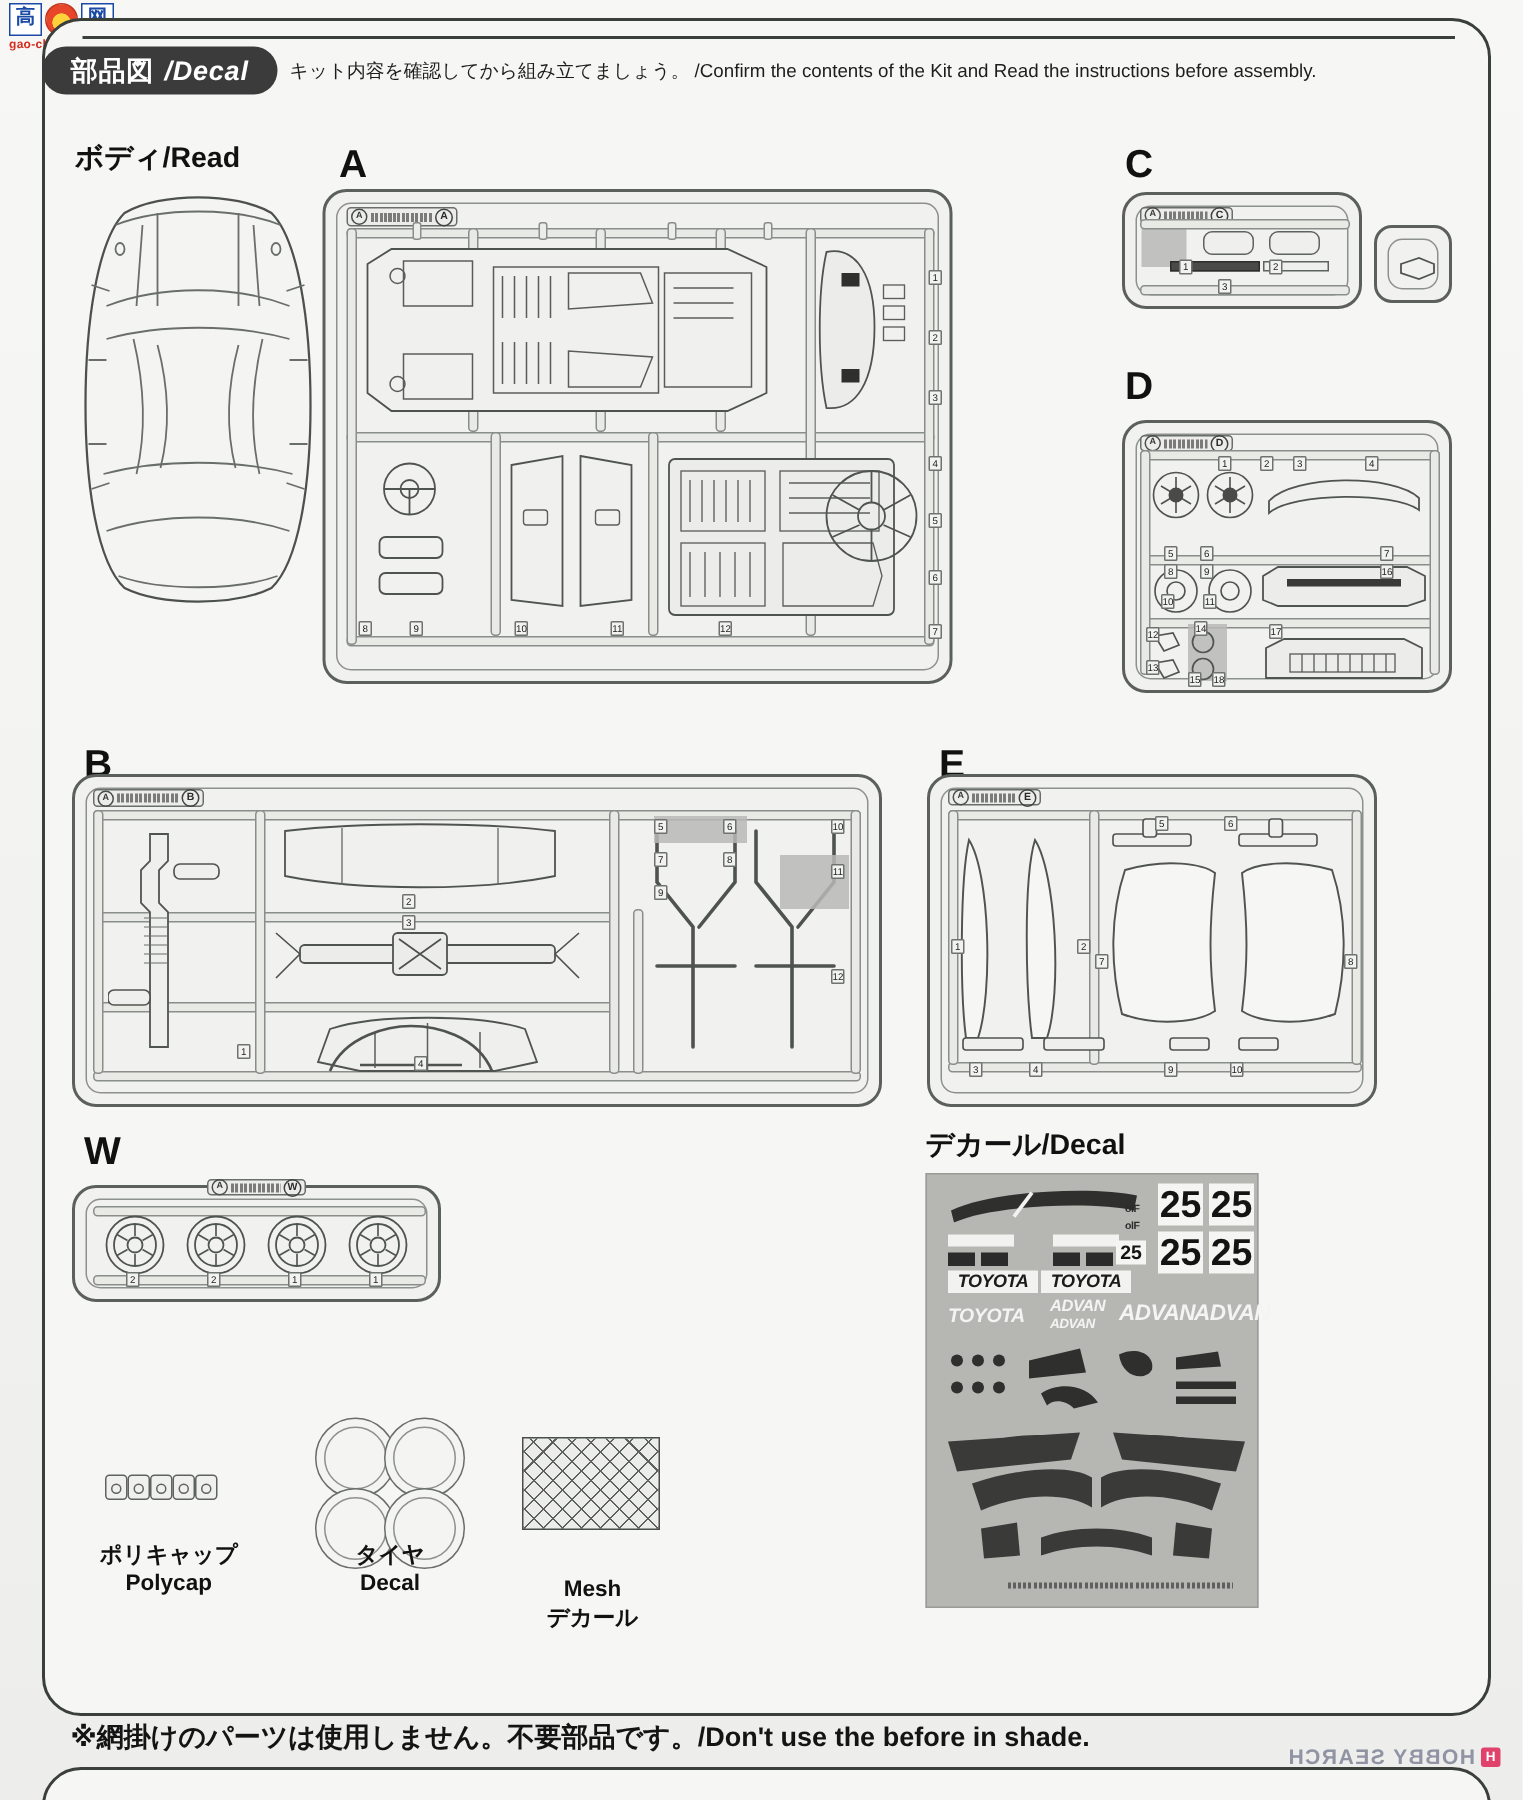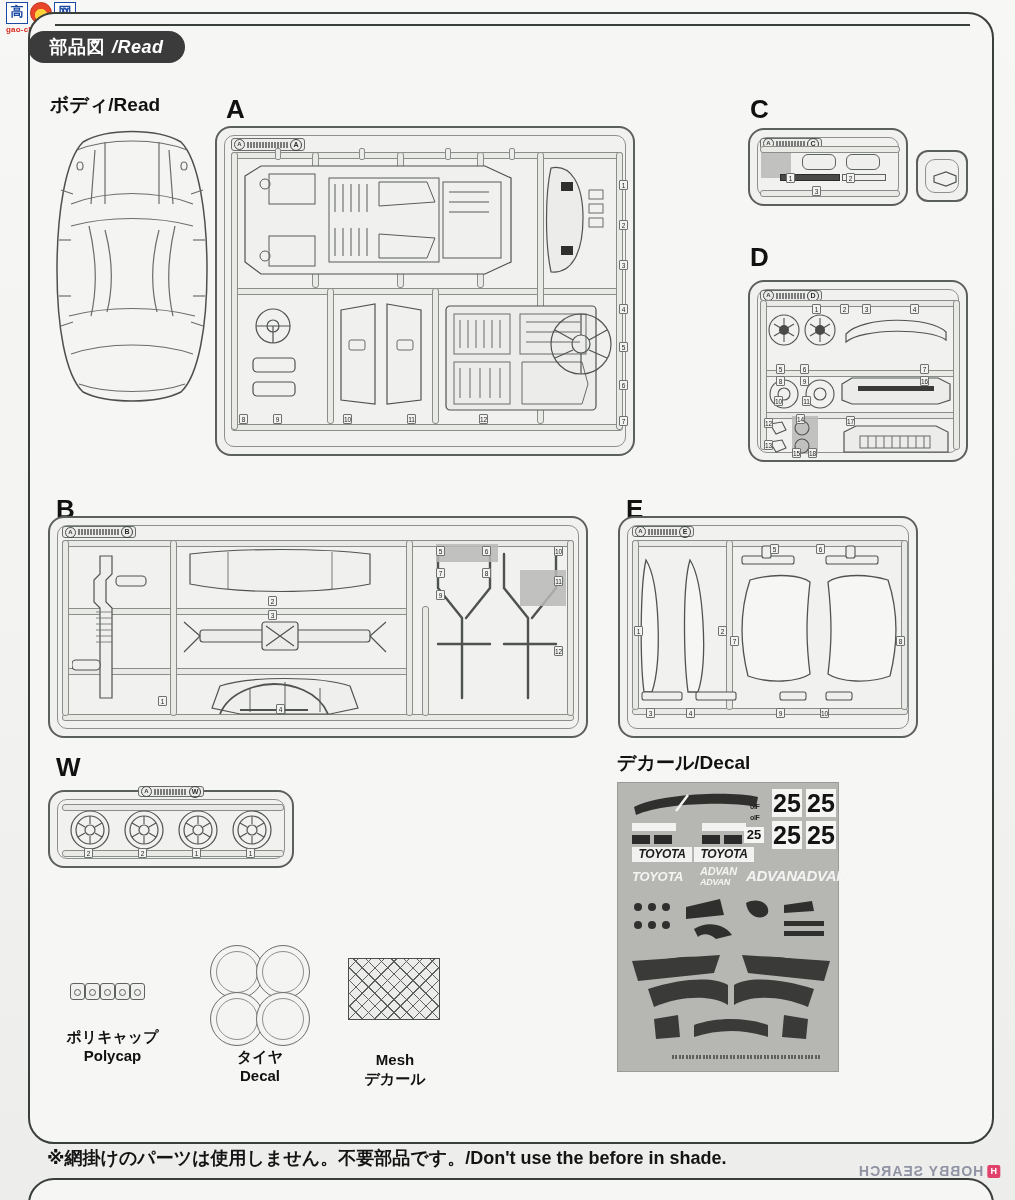--- a/index.html
+++ b/index.html
@@ -181,22 +181,23 @@
     </div>
     <div class="dom">gao-chon.com</div>
   </div>
 
   <div class="frame-outer"></div>
   <div class="frame-bottom"></div>
   <div class="hdr-rule"></div>
 
   <div class="badge">
     <span class="jp">部品図</span>
-    <span class="en">/Read</span>
-  </div>
+    <span class="en">/Decal</span>
+  </div>
+  <div class="hdr-note">キット内容を確認してから組み立てましょう。 /Confirm the contents of the Kit and Read the instructions before assembly.</div>
 
   <div class="sec-title t-body">ボディ/Read</div>
   <div class="carbox">
     <svg width="170" height="290" viewBox="0 0 170 290">
       <g fill="#f4f4f2" stroke="#4d514d" stroke-width="1.5">
         <path d="M36 22 C60 8,110 8,134 22 C152 40,160 95,160 150 C160 205,152 255,134 272 C110 284,60 284,36 272 C18 255,10 205,10 150 C10 95,18 40,36 22 Z"></path>
       </g>
       <g fill="none" stroke="#6a6e6a" stroke-width="1.2">
         <path d="M30 30 C60 18,110 18,140 30"></path>
         <path d="M24 84 C60 70,110 70,146 84"></path>
@@ -667,21 +668,21 @@
     <span class="l1">ポリキャップ</span>
     <span class="l2">Polycap</span>
   </div>
 
   <div>
     <div class="tire" style="left:210px;top:945px;"></div>
     <div class="tire" style="left:256px;top:945px;"></div>
     <div class="tire" style="left:210px;top:992px;"></div>
     <div class="tire" style="left:256px;top:992px;"></div>
   </div>
-  <div class="sp-label" style="left:200px;top:1028px;width:120px;margin-top:20px;">
+  <div class="sp-label" style="left:200px;top:1028px;width:120px;">
     <span class="l1">タイヤ</span>
     <span class="l2">Decal</span>
   </div>
 
   <div class="meshbox" style="left:348px;top:958px;width:92px;height:62px;"></div>
   <div class="sp-label" style="left:340px;top:1028px;width:110px;margin-top:23px;">
     <span class="l1">Mesh</span>
     <span class="l2">デカール</span>
   </div>
 

